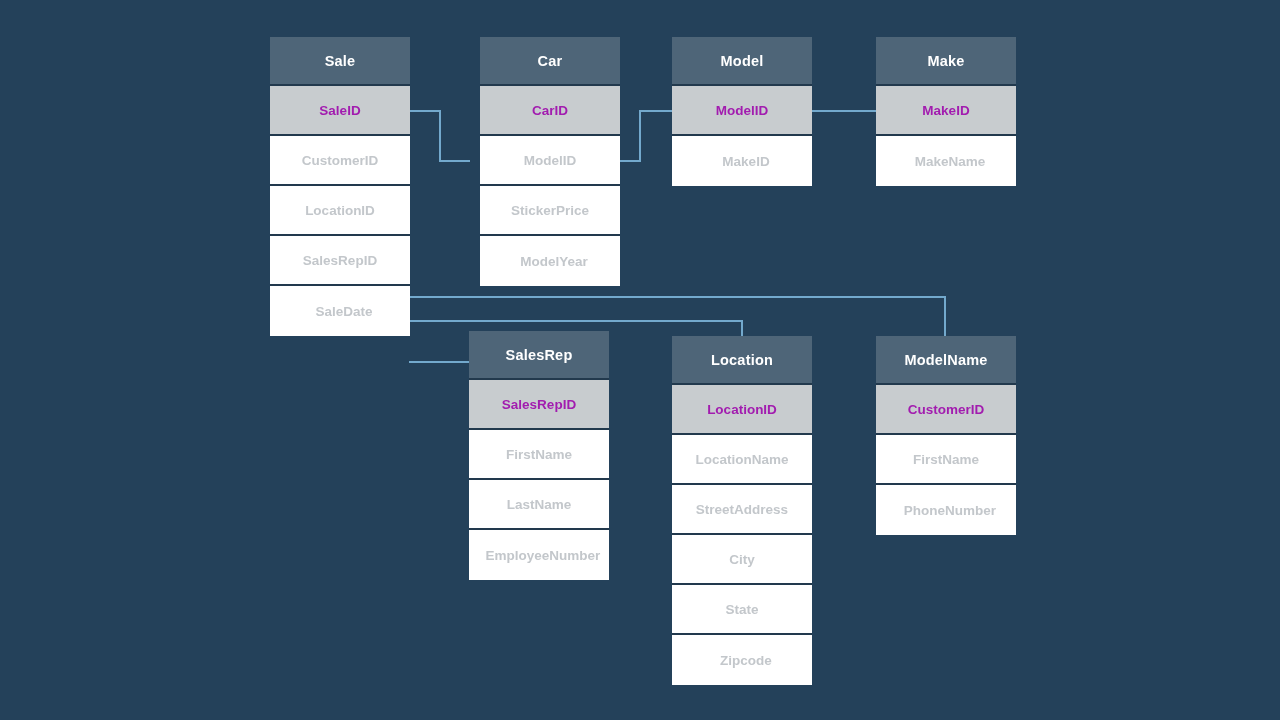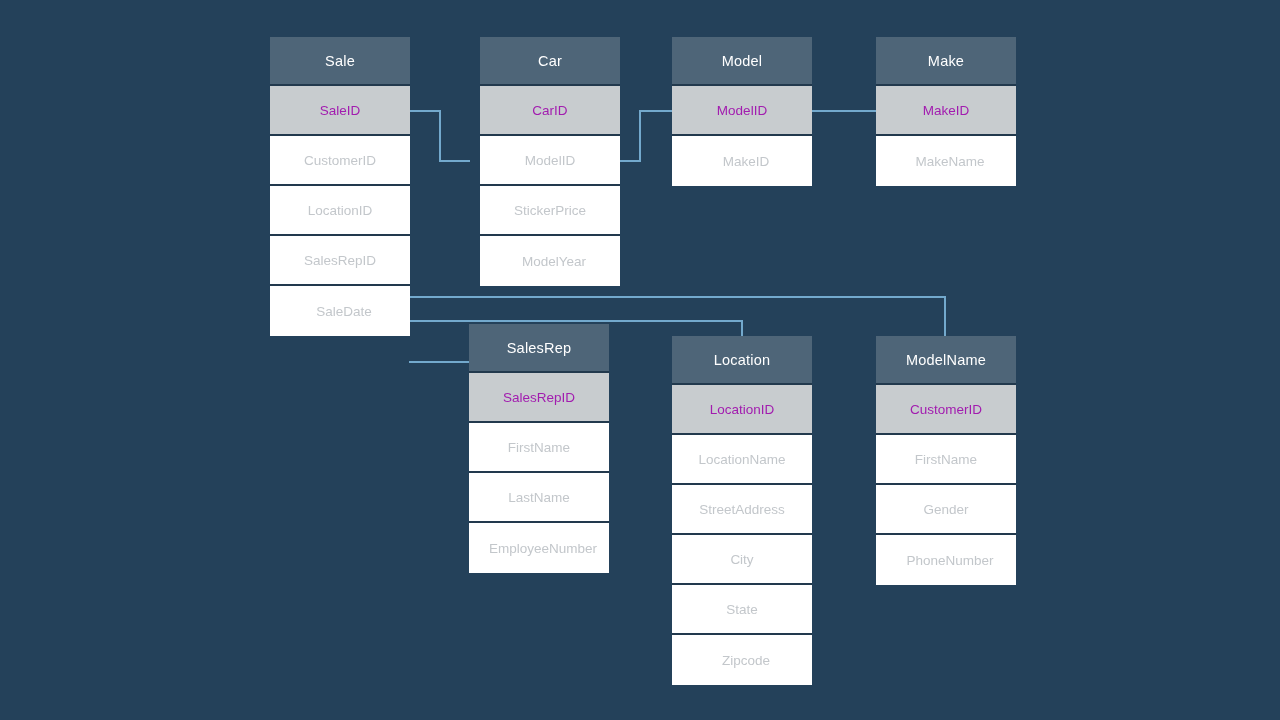--- a/index.html
+++ b/index.html
@@ -21,20 +21,21 @@
     left: 0; top: 0;
     width: 1280px;
     height: 720px;
     pointer-events: none;
   }
   
   .entity {
     position: absolute;
     width: 140px;
     box-sizing: border-box;
+    font-weight: bold;
   }
   .entity-header {
     height: 47px;
     background: #4e6578;
     color: #ffffff;
     font-size: 14.5px;
     display: flex;
     align-items: center;
     justify-content: center;
     letter-spacing: 0.2px;
@@ -94,38 +95,37 @@
       <div class="entity" style="left: 672px; top: 37px;">
         <div class="entity-header">Model</div>
         <div class="field pk">ModelID</div>
         <div class="field">MakeID</div>
       </div>
       <div class="entity" style="left: 876px; top: 37px;">
         <div class="entity-header">Make</div>
         <div class="field pk">MakeID</div>
         <div class="field">MakeName</div>
       </div>
-      <div class="entity" style="left: 469px; top: 324px;">
+      <div class="entity" style="left: 469px; top: 331px;">
         <div class="entity-header">SalesRep</div>
         <div class="field pk">SalesRepID</div>
         <div class="field">FirstName</div>
         <div class="field">LastName</div>
         <div class="field">EmployeeNumber</div>
       </div>
       <div class="entity" style="left: 672px; top: 336px;">
         <div class="entity-header">Location</div>
         <div class="field pk">LocationID</div>
         <div class="field">LocationName</div>
         <div class="field">StreetAddress</div>
         <div class="field">City</div>
         <div class="field">State</div>
         <div class="field">Zipcode</div>
       </div>
       <div class="entity" style="left: 876px; top: 336px;">
         <div class="entity-header">ModelName</div>
         <div class="field pk">CustomerID</div>
         <div class="field">FirstName</div>
-        <div class="field">Gender</div>
         <div class="field">PhoneNumber</div>
       </div>
     </div>
 
 </div>
 
 </body></html>

